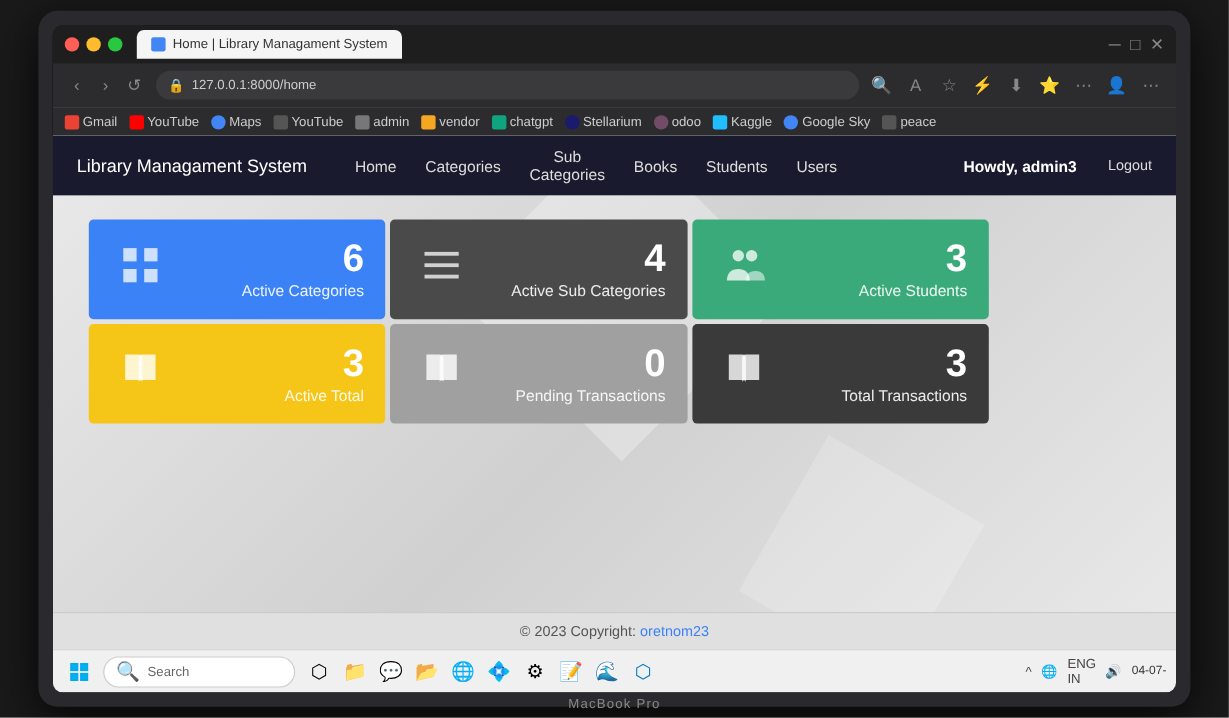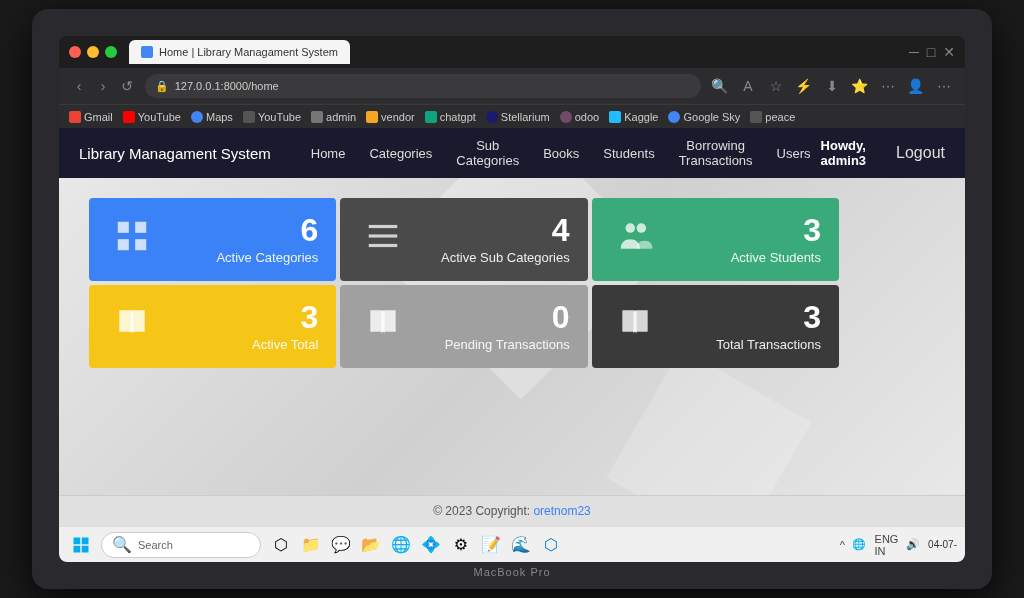--- a/index.html
+++ b/index.html
@@ -13,21 +13,21 @@
       overflow: hidden;
       font-family: Arial, sans-serif;
     }
 
     
     .laptop-shell {
       width: 960px;
       height: 580px;
       background: #2a2a2e;
       border-radius: 16px;
-      padding: 27px;
+      padding: 12px;
       position: relative;
       box-shadow: 0 10px 40px rgba(0,0,0,0.8);
     }
 
     .screen-bezel {
       width: 100%;
       height: 100%;
       background: #000;
       border-radius: 8px;
       overflow: hidden;
@@ -239,21 +239,21 @@
     }
 
     .nav-user {
       color: white;
       font-size: 13px;
       font-weight: bold;
     }
 
     .nav-logout {
       color: #ddd;
-      font-size: 16px;
+      font-size: 12px;
       cursor: pointer;
     }
 
     
     .main-content {
       flex: 1;
       background: linear-gradient(135deg, #e8e8e8 0%, #d0d0d0 50%, #e8e8e8 100%);
       padding: 20px 30px;
       position: relative;
       overflow: hidden;
@@ -548,21 +548,20 @@
     <div class="website-content">
 
       <nav class="site-nav">
         <div class="site-logo">Library Managament System</div>
         <div class="nav-links">
           <div class="nav-link">Home</div>
           <div class="nav-link">Categories</div>
           <div class="nav-link" style="text-align:center;">Sub<br>Categories</div>
           <div class="nav-link">Books</div>
           <div class="nav-link">Students</div>
-          <div class="nav-link" style="text-align:center;">Borrowing<br>Transactions</div>
           <div class="nav-link">Users</div>
         </div>
         <div class="nav-right">
           <div class="nav-user">Howdy, admin3</div>
           <div class="nav-logout">Logout</div>
         </div>
       </nav>
 
       <div class="main-content">
 

